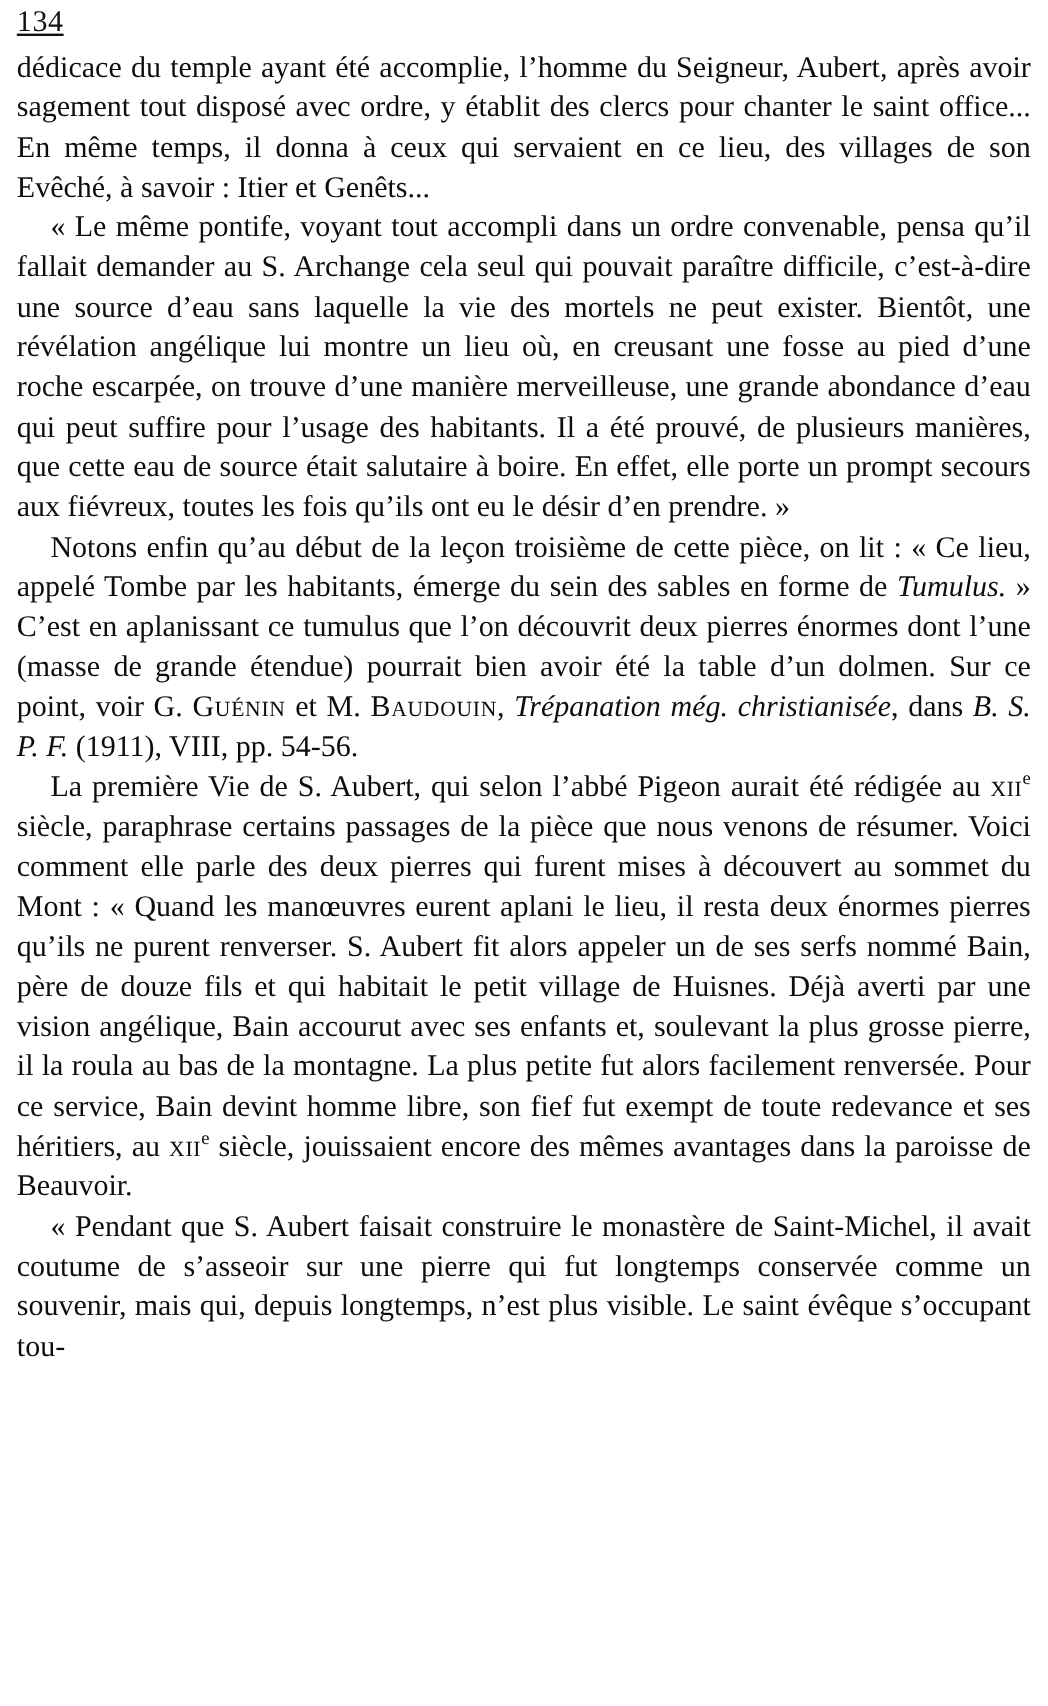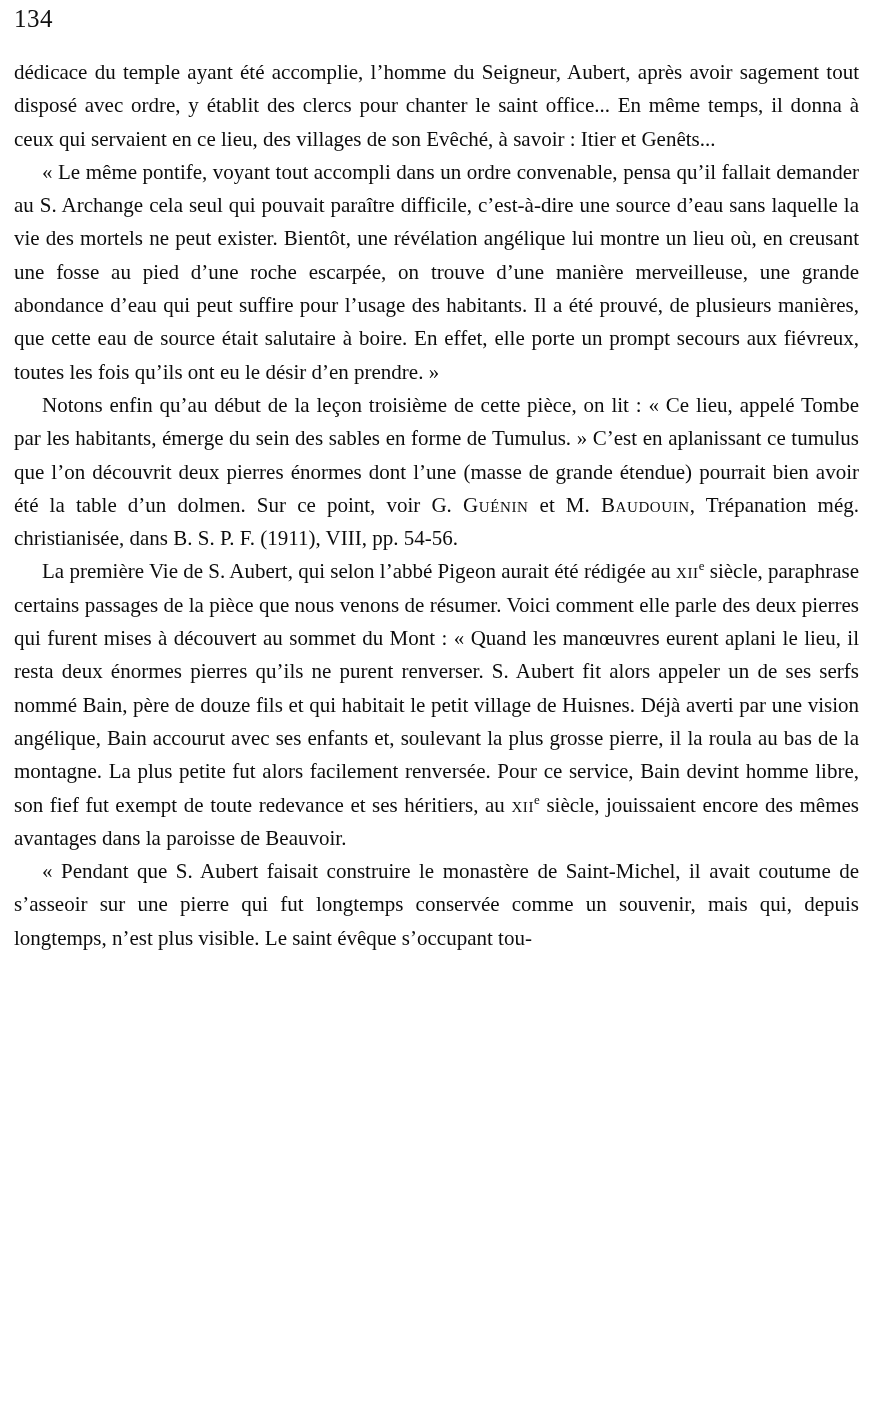--- a/index.html
+++ b/index.html
@@ -25,52 +25,54 @@
     display: flex;
     align-items: baseline;
     height: 34px;
     padding: 0 4px;
   }
   .folio {
     font-size: 25px;
     letter-spacing: 0.5px;
     line-height: 1;
     color: #111;
+    text-decoration: underline;
   }
   .head-title {
     flex: 1;
     text-align: center;
     font-size: 18px;
     letter-spacing: 2.6px;
     font-variant: small-caps;
     text-transform: uppercase;
     color: #151515;
     transform: translateX(-18px);
   }
   .body-text {
-    margin-top: 16px;
+    margin-top: 0;
     padding: 0 4px;
-    font-size: 21px;
+    font-size: 25px;
     line-height: 33.3px;
     text-align: justify;
     text-justify: inter-word;
     hyphens: manual;
   }
   .body-text p {
     margin: 0;
     text-indent: 28px;
   }
   .body-text p.noindent {
     text-indent: 0;
   }
   .sc {
     font-variant: small-caps;
     letter-spacing: 0.6px;
   }
   .it {
+    font-style: italic;
   }
   sup {
     font-size: 0.62em;
     vertical-align: super;
     line-height: 0;
   }
 </style>
 </head>
 <body>
 

